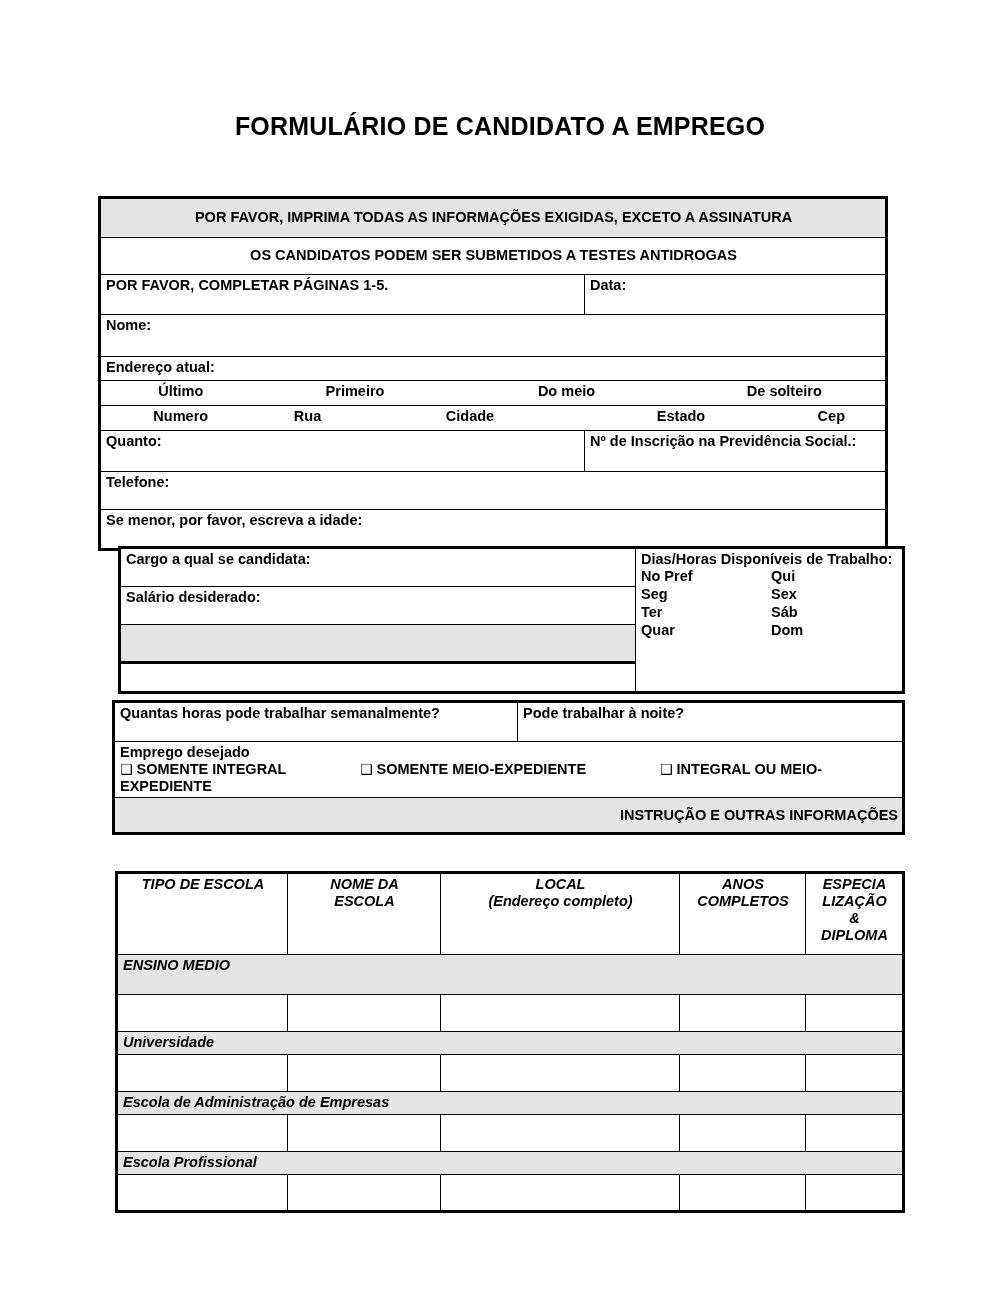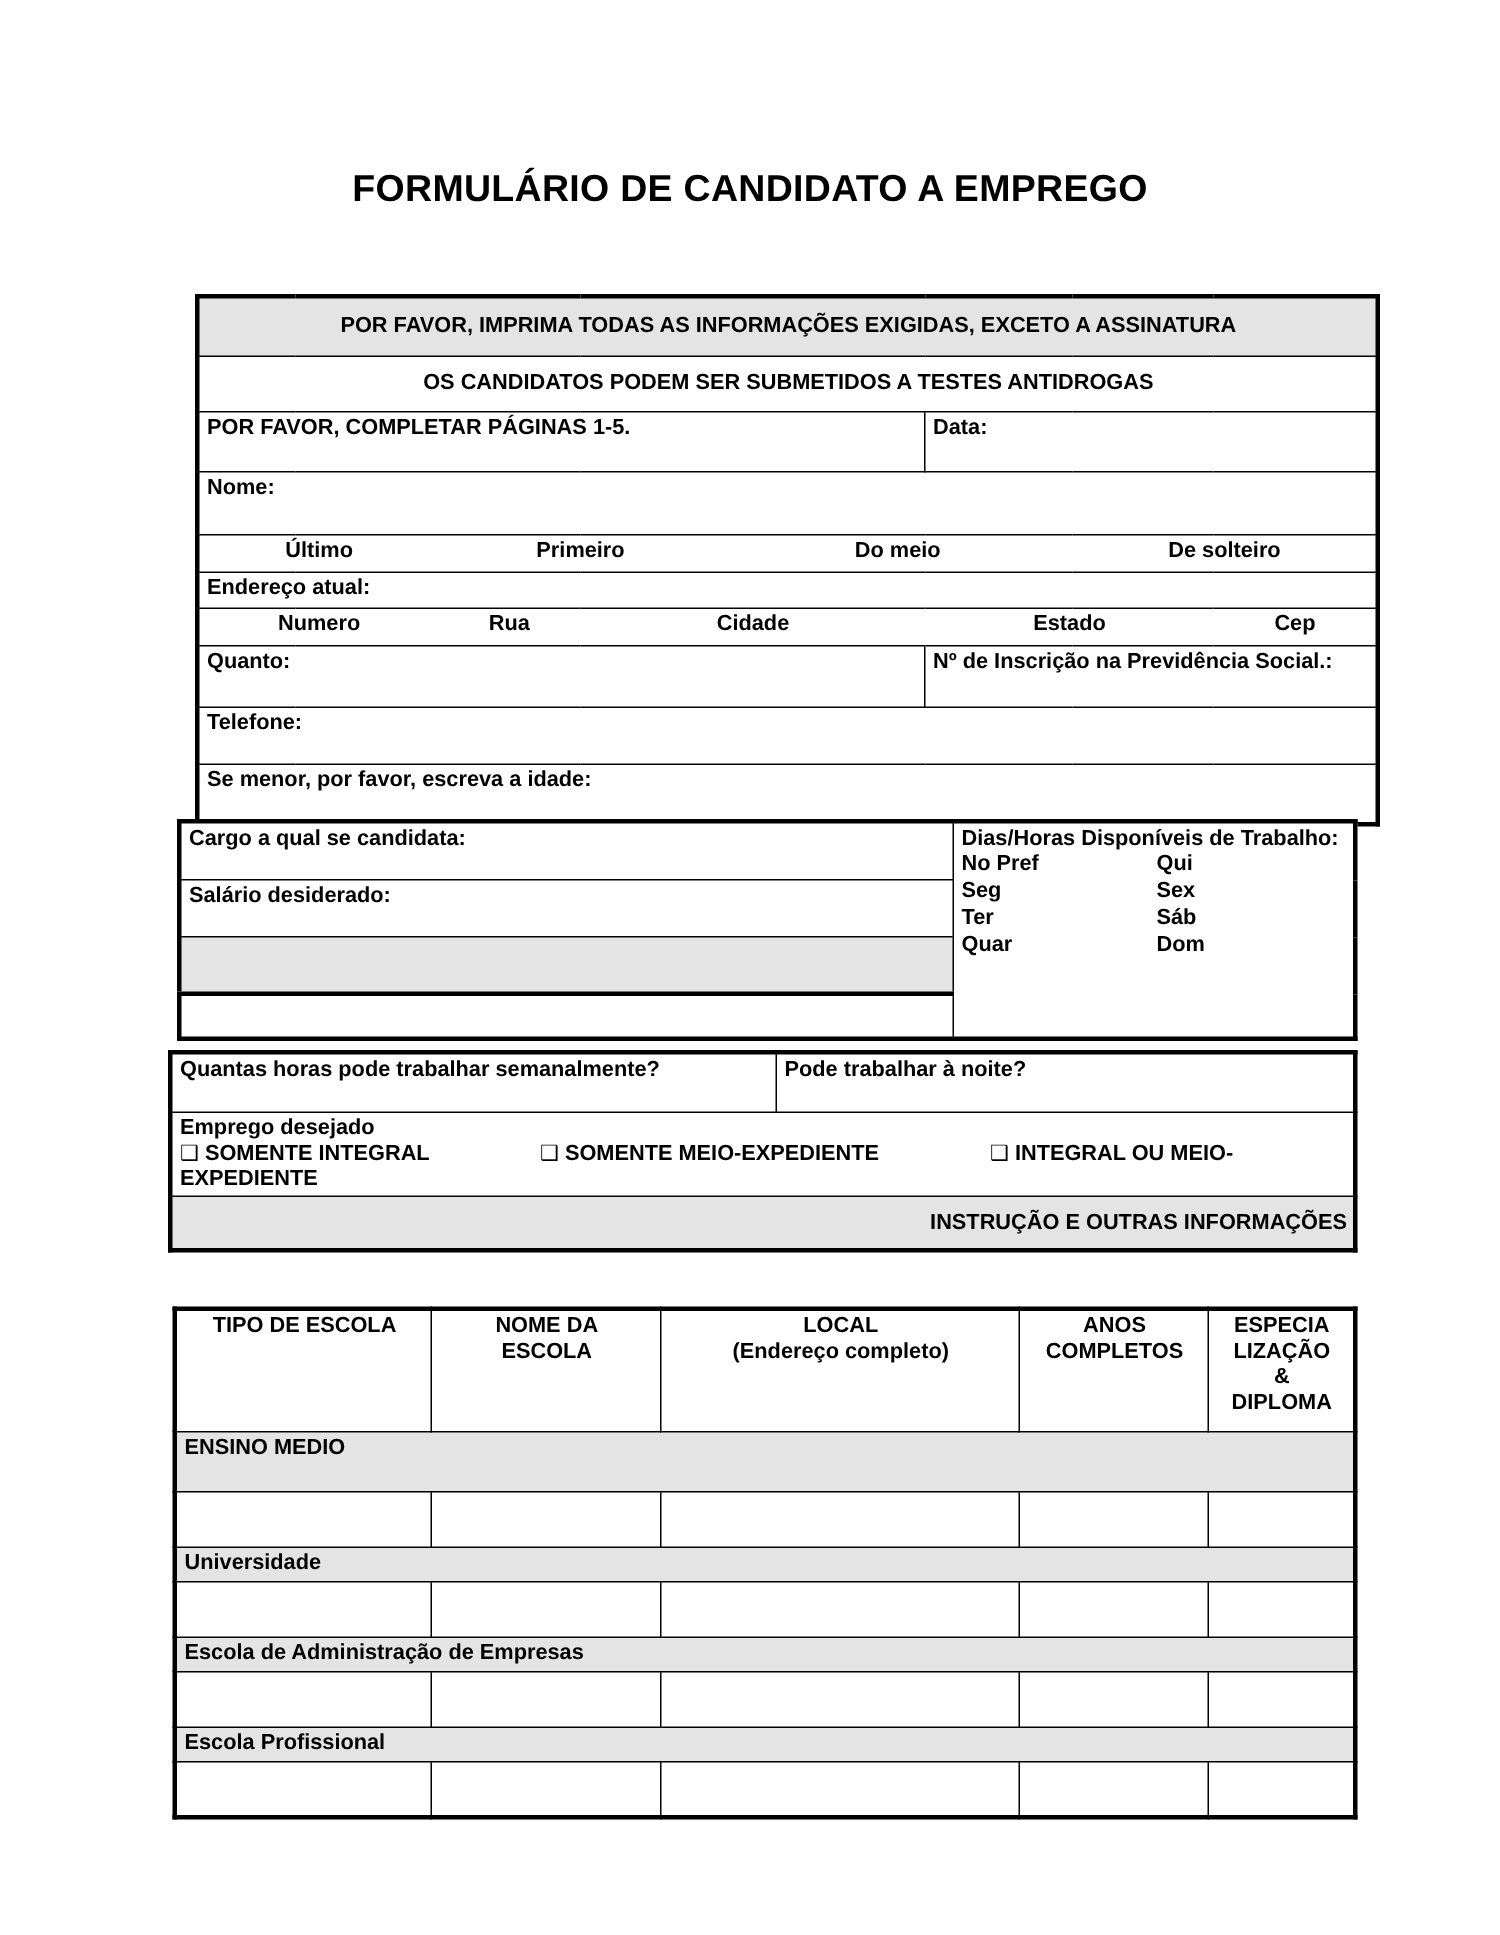--- a/index.html
+++ b/index.html
@@ -51,31 +51,31 @@
     font-weight: bold;
     line-height: 1.18;
   }
   .gray { background: #e4e4e4; }
   .ctr  { text-align: center; }
   .nb   { border: none !important; }
   .noleft  { border-left: none !important; }
   .noright { border-right: none !important; }
 
   
-  #block-top { left: 130px; top: 196px; width: 787px; }
+  #block-top { left: 98px; top: 196px; width: 787px; }
 
   
   #block-cargo { left: 118px; top: 546px; width: 784px; }
   #block-cargo td { font-size: 14.5px; }
 
   
   #block-hours { left: 112px; top: 700px; width: 790px; }
 
   
-  #block-edu { left: 115px; top: 871px; width: 787px; }
+  #block-edu { left: 115px; top: 871px; width: 787px; font-style: italic; }
   #block-edu td { font-size: 14.5px; }
 
   .hdr-cell {
     text-align: center;
     vertical-align: top;
     padding-top: 4px;
   }
   .day-grid {
     display: grid;
     grid-template-columns: 130px auto;
@@ -131,29 +131,29 @@
 
     <tr style="height:40px">
       <td colspan="5">POR FAVOR, COMPLETAR PÁGINAS 1-5.</td>
       <td colspan="3">Data:</td>
     </tr>
 
     <tr style="height:42px">
       <td colspan="8">Nome:</td>
     </tr>
 
+    <tr style="height:24px">
+      <td colspan="8">Endereço atual:</td>
+    </tr>
+
     <tr style="height:25px">
       <td colspan="2" class="ctr noright">Último</td>
       <td colspan="2" class="ctr noleft noright">Primeiro</td>
       <td colspan="2" class="ctr noleft noright">Do meio</td>
       <td colspan="2" class="ctr noleft">De solteiro</td>
-    </tr>
-
-    <tr style="height:24px">
-      <td colspan="8">Endereço atual:</td>
     </tr>
 
     <tr style="height:25px">
       <td colspan="2" class="ctr noright">Numero</td>
       <td colspan="1" class="ctr noleft noright">Rua</td>
       <td colspan="2" class="ctr noleft noright">Cidade</td>
       <td colspan="2" class="ctr noleft noright">Estado</td>
       <td colspan="1" class="ctr noleft">Cep</td>
     </tr>
 

